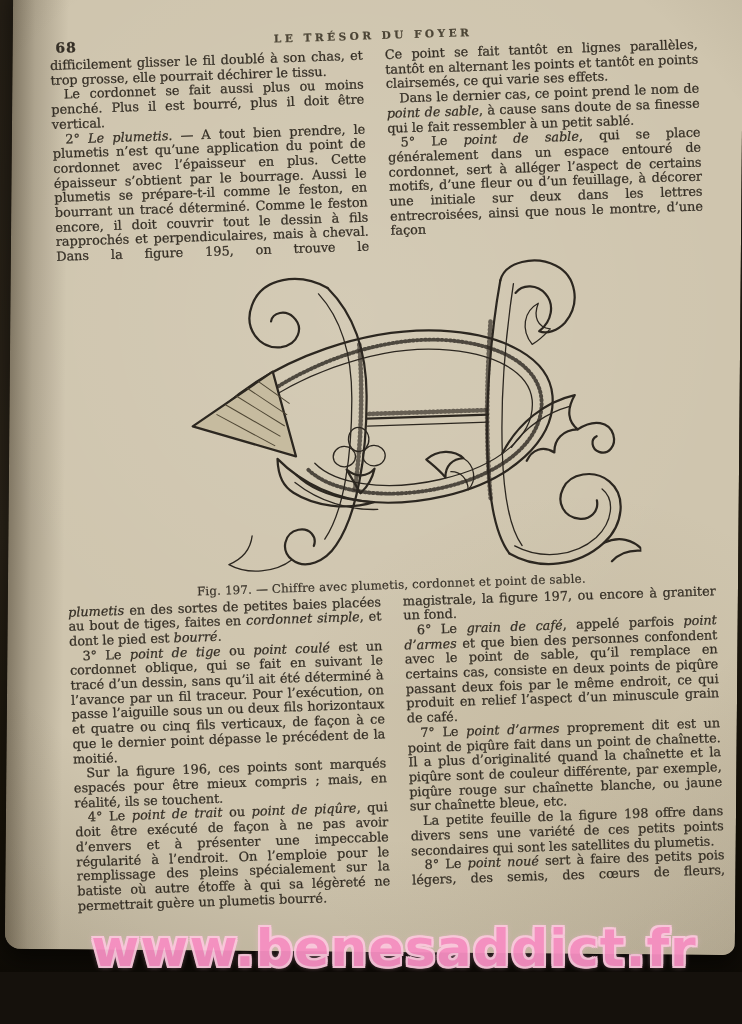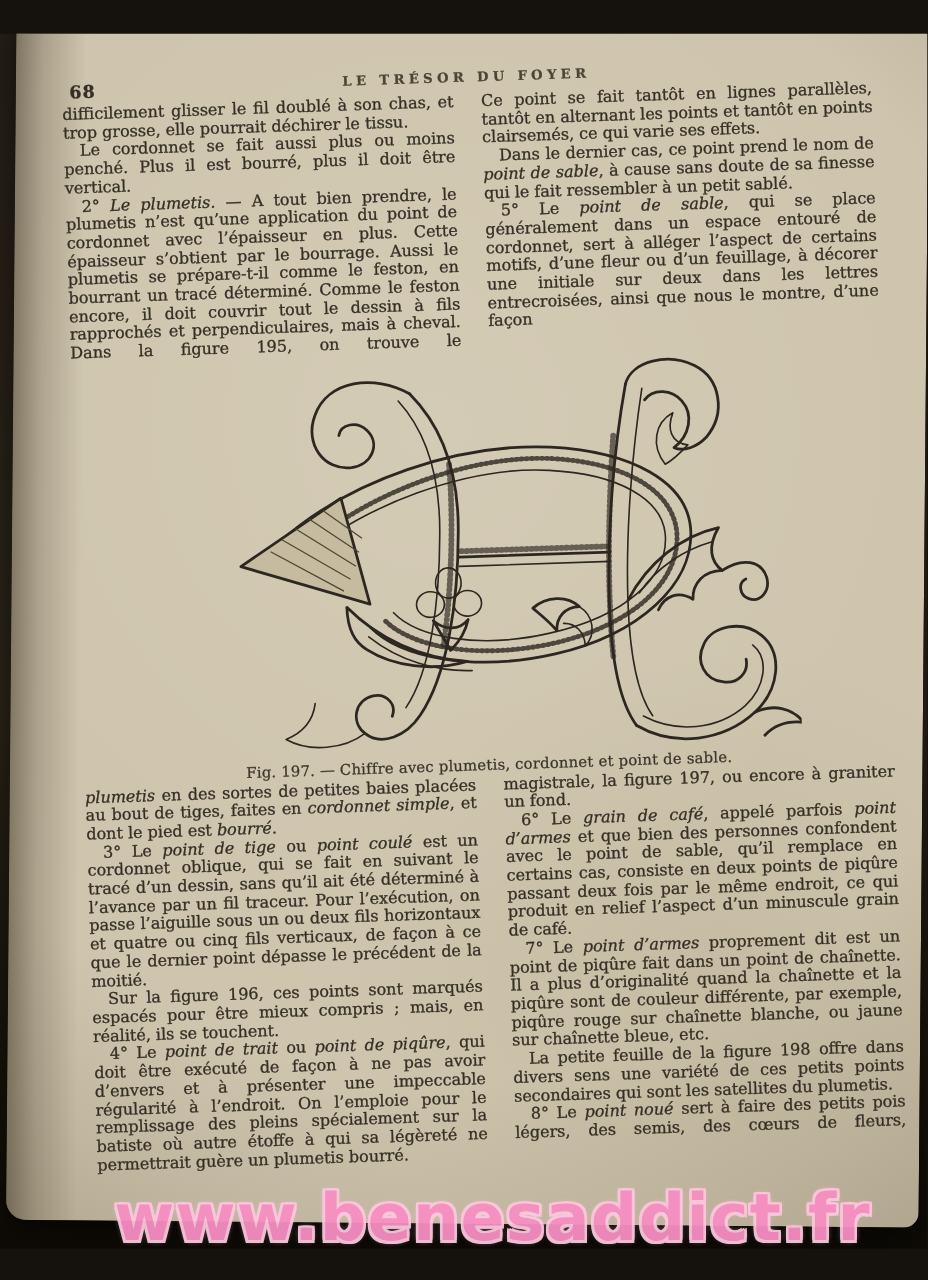--- a/index.html
+++ b/index.html
@@ -1,20 +1,19 @@
 <!DOCTYPE html>
 <html style="--paper: #cfc5ae; --ink: #352f26; --pink: #f78fc2; --pinklight: #fbc8dd;"><head>
 <meta charset="utf-8">
 <style>
   html,body{margin:0;padding:0;background:#15110c;}
   .photo{
     position:relative;width:742px;height:972px;overflow:hidden;
     background:linear-gradient(180deg,#241e15 0%,#2a2318 55%,#181309 86%,#0e0b06 100%);
     font-family:"DejaVu Serif","Liberation Serif",serif;
-    margin-top:27px;
   }
   
   .page{
     position:absolute;left:9px;top:-12px;right:3px;bottom:20px;
     transform:rotate(.5deg);transform-origin:50% 50%;
     border-radius:4px 5px 12px 16px;
     background:
       radial-gradient(90% 70% at 46% 34%, rgba(255,255,250,.10), rgba(0,0,0,0) 60%),
       radial-gradient(60% 40% at 78% 80%, rgba(120,100,60,.10), rgba(0,0,0,0) 70%),
       radial-gradient(140% 110% at 50% 42%, var(--paper) 0%, var(--paper) 55%, #c3b89e 82%, #b2a689 100%);

